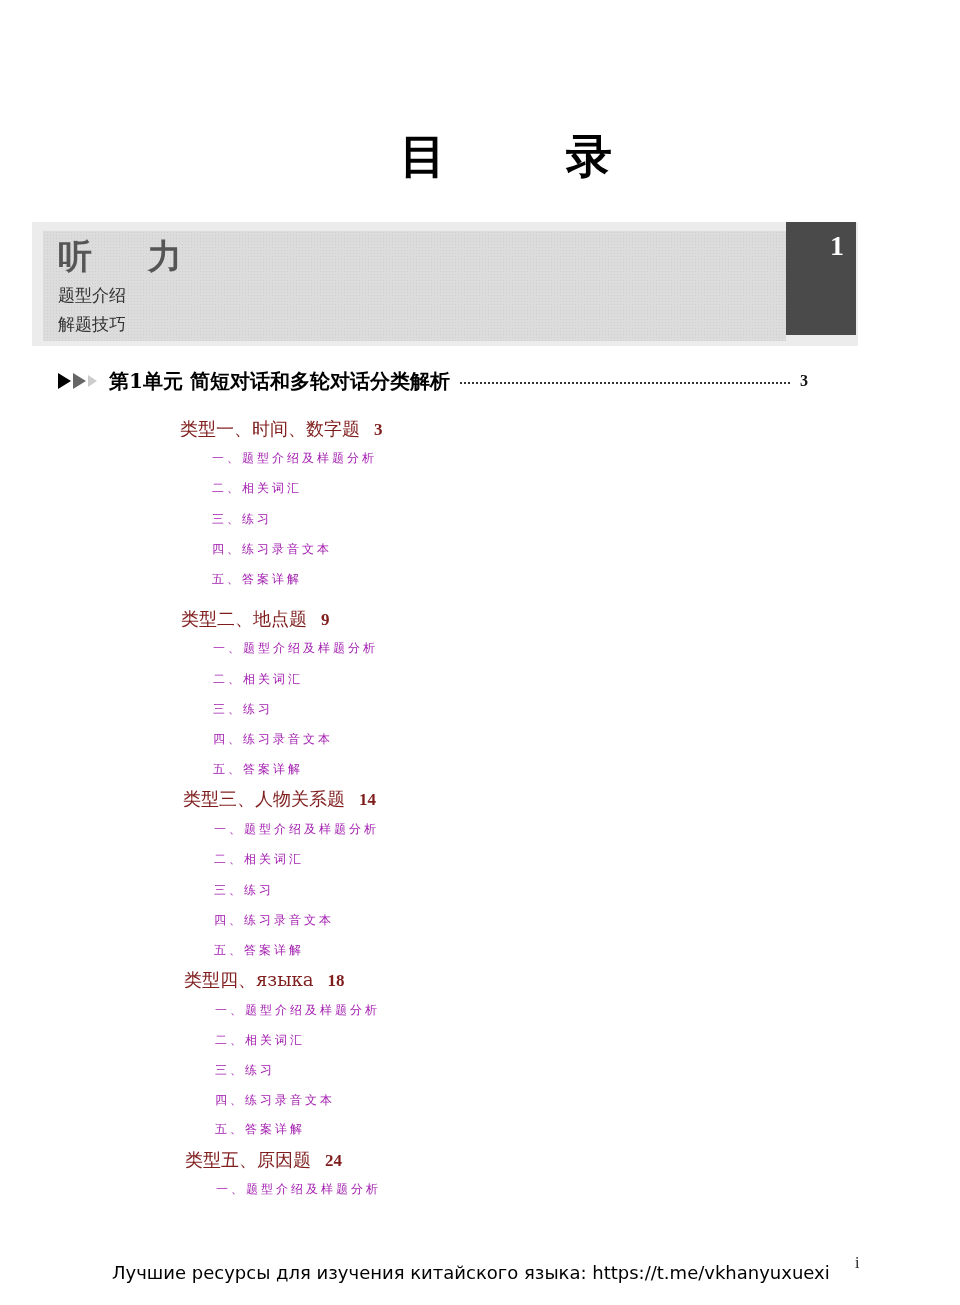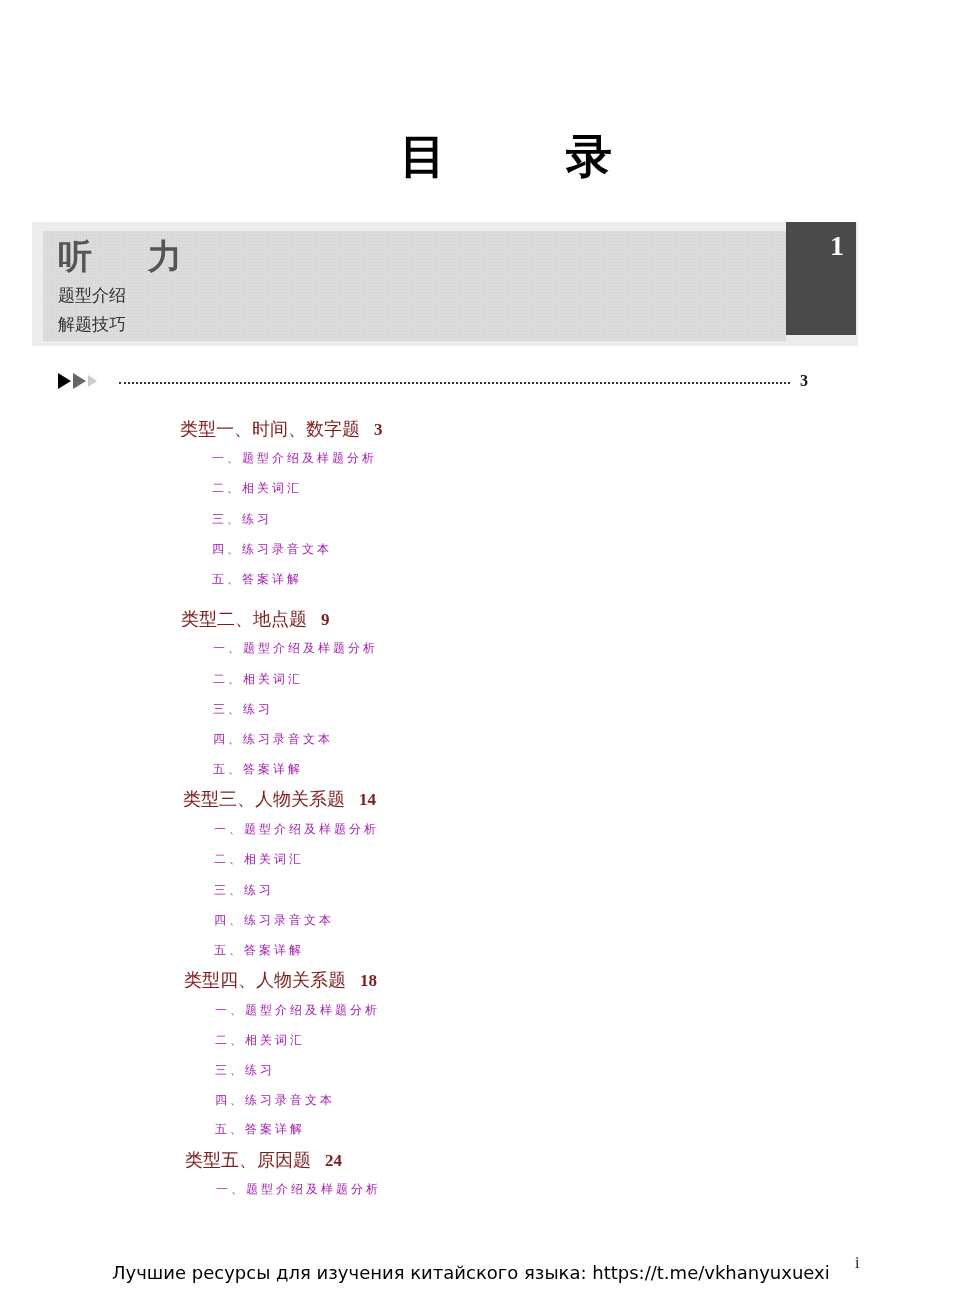--- a/index.html
+++ b/index.html
@@ -93,20 +93,21 @@
 <div class="band-num-box">
   <div class="band-num">1</div>
 </div>
 
 <div class="unit">
   <div class="unit-arrows">
     <span class="tri a"></span>
       <span class="tri b"></span>
       <span class="tri c"></span>
   </div>
+  <span class="unit-title">第1单元 简短对话和多轮对话分类解析</span>
   <span class="unit-dots"></span>
   <span class="unit-page">3</span>
 </div>
 
 <div class="type-head" style="left:180px;top:417px">
   <span>类型一、时间、数字题</span><span class="pg">3</span>
 </div>
 <div class="sub-item" style="left:212px;top:447px">一、题型介绍及样题分析</div>
 <div class="sub-item" style="left:212px;top:477px">二、相关词汇</div>
 <div class="sub-item" style="left:212px;top:508px">三、练习</div>
@@ -125,21 +126,21 @@
 <div class="type-head" style="left:183px;top:787px">
   <span>类型三、人物关系题</span><span class="pg">14</span>
 </div>
 <div class="sub-item" style="left:214px;top:818px">一、题型介绍及样题分析</div>
 <div class="sub-item" style="left:214px;top:848px">二、相关词汇</div>
 <div class="sub-item" style="left:214px;top:879px">三、练习</div>
 <div class="sub-item" style="left:214px;top:909px">四、练习录音文本</div>
 <div class="sub-item" style="left:214px;top:939px">五、答案详解</div>
 
 <div class="type-head" style="left:184px;top:968px">
-  <span>类型四、人物关系题</span><span class="pg">18</span>
+  <span>类型四、языка</span><span class="pg">18</span>
 </div>
 <div class="sub-item" style="left:215px;top:999px">一、题型介绍及样题分析</div>
 <div class="sub-item" style="left:215px;top:1029px">二、相关词汇</div>
 <div class="sub-item" style="left:215px;top:1059px">三、练习</div>
 <div class="sub-item" style="left:215px;top:1089px">四、练习录音文本</div>
 <div class="sub-item" style="left:215px;top:1118px">五、答案详解</div>
 
 <div class="type-head" style="left:185px;top:1148px">
   <span>类型五、原因题</span><span class="pg">24</span>
 </div>

